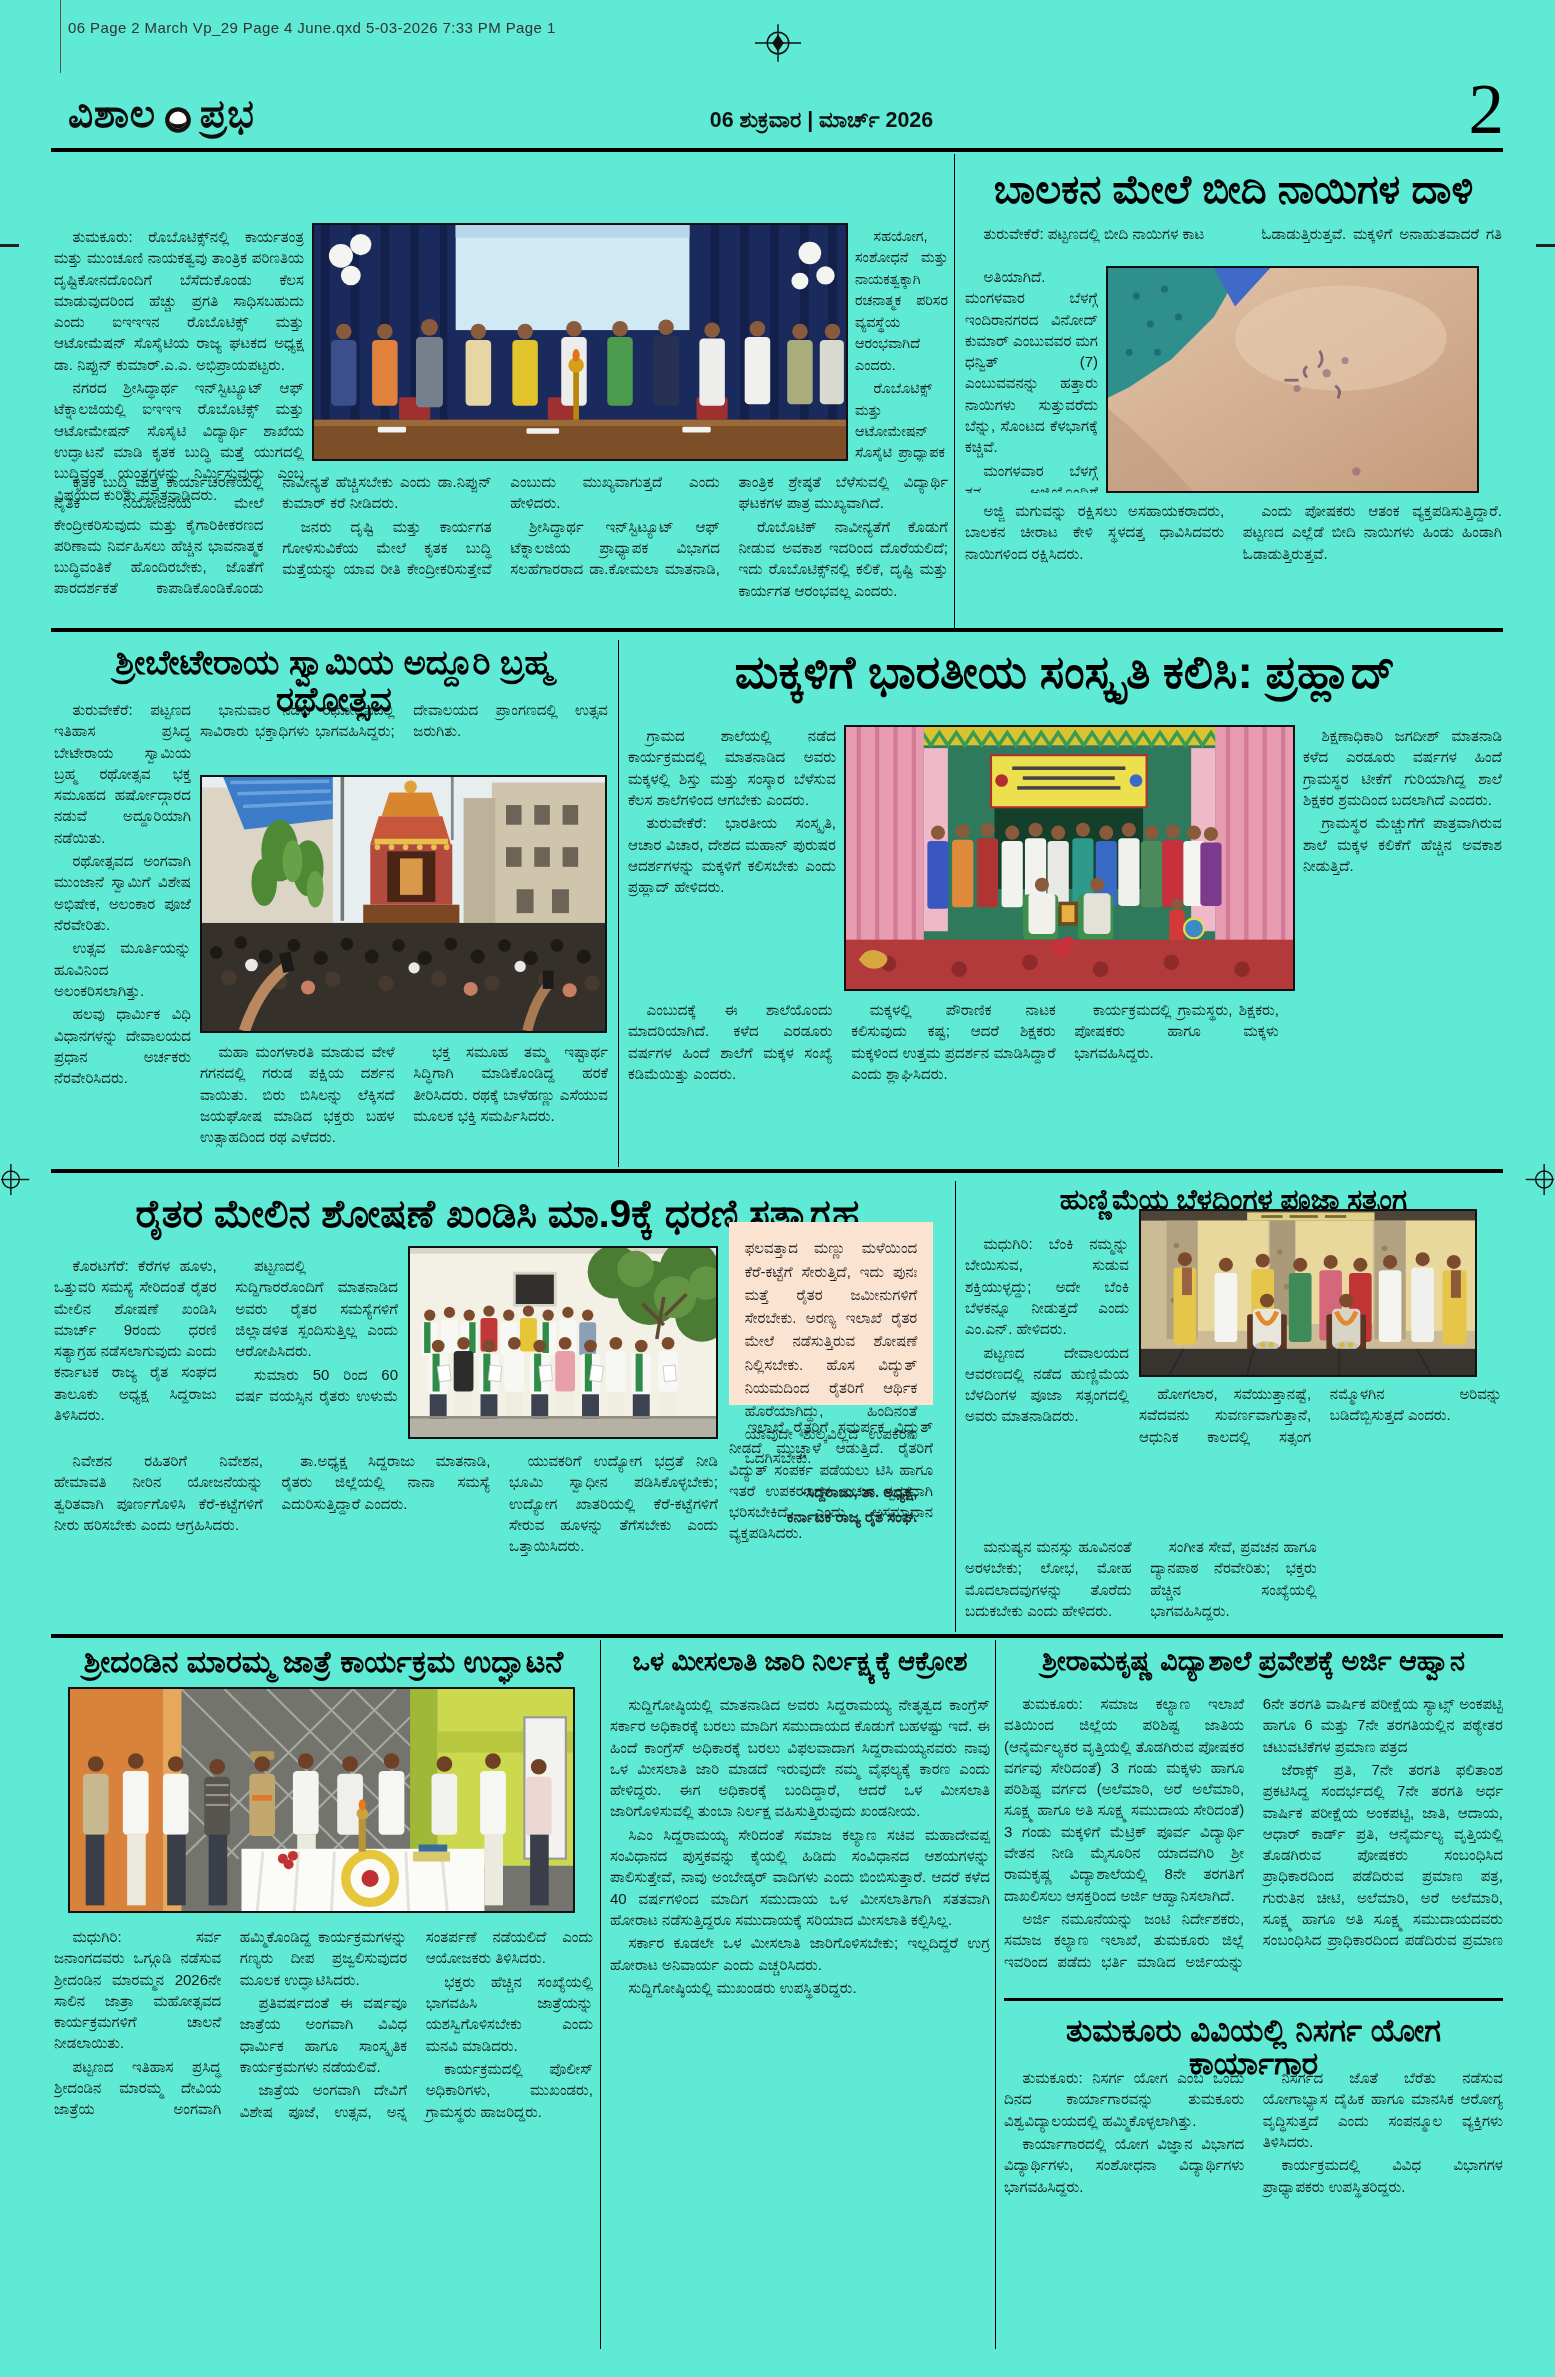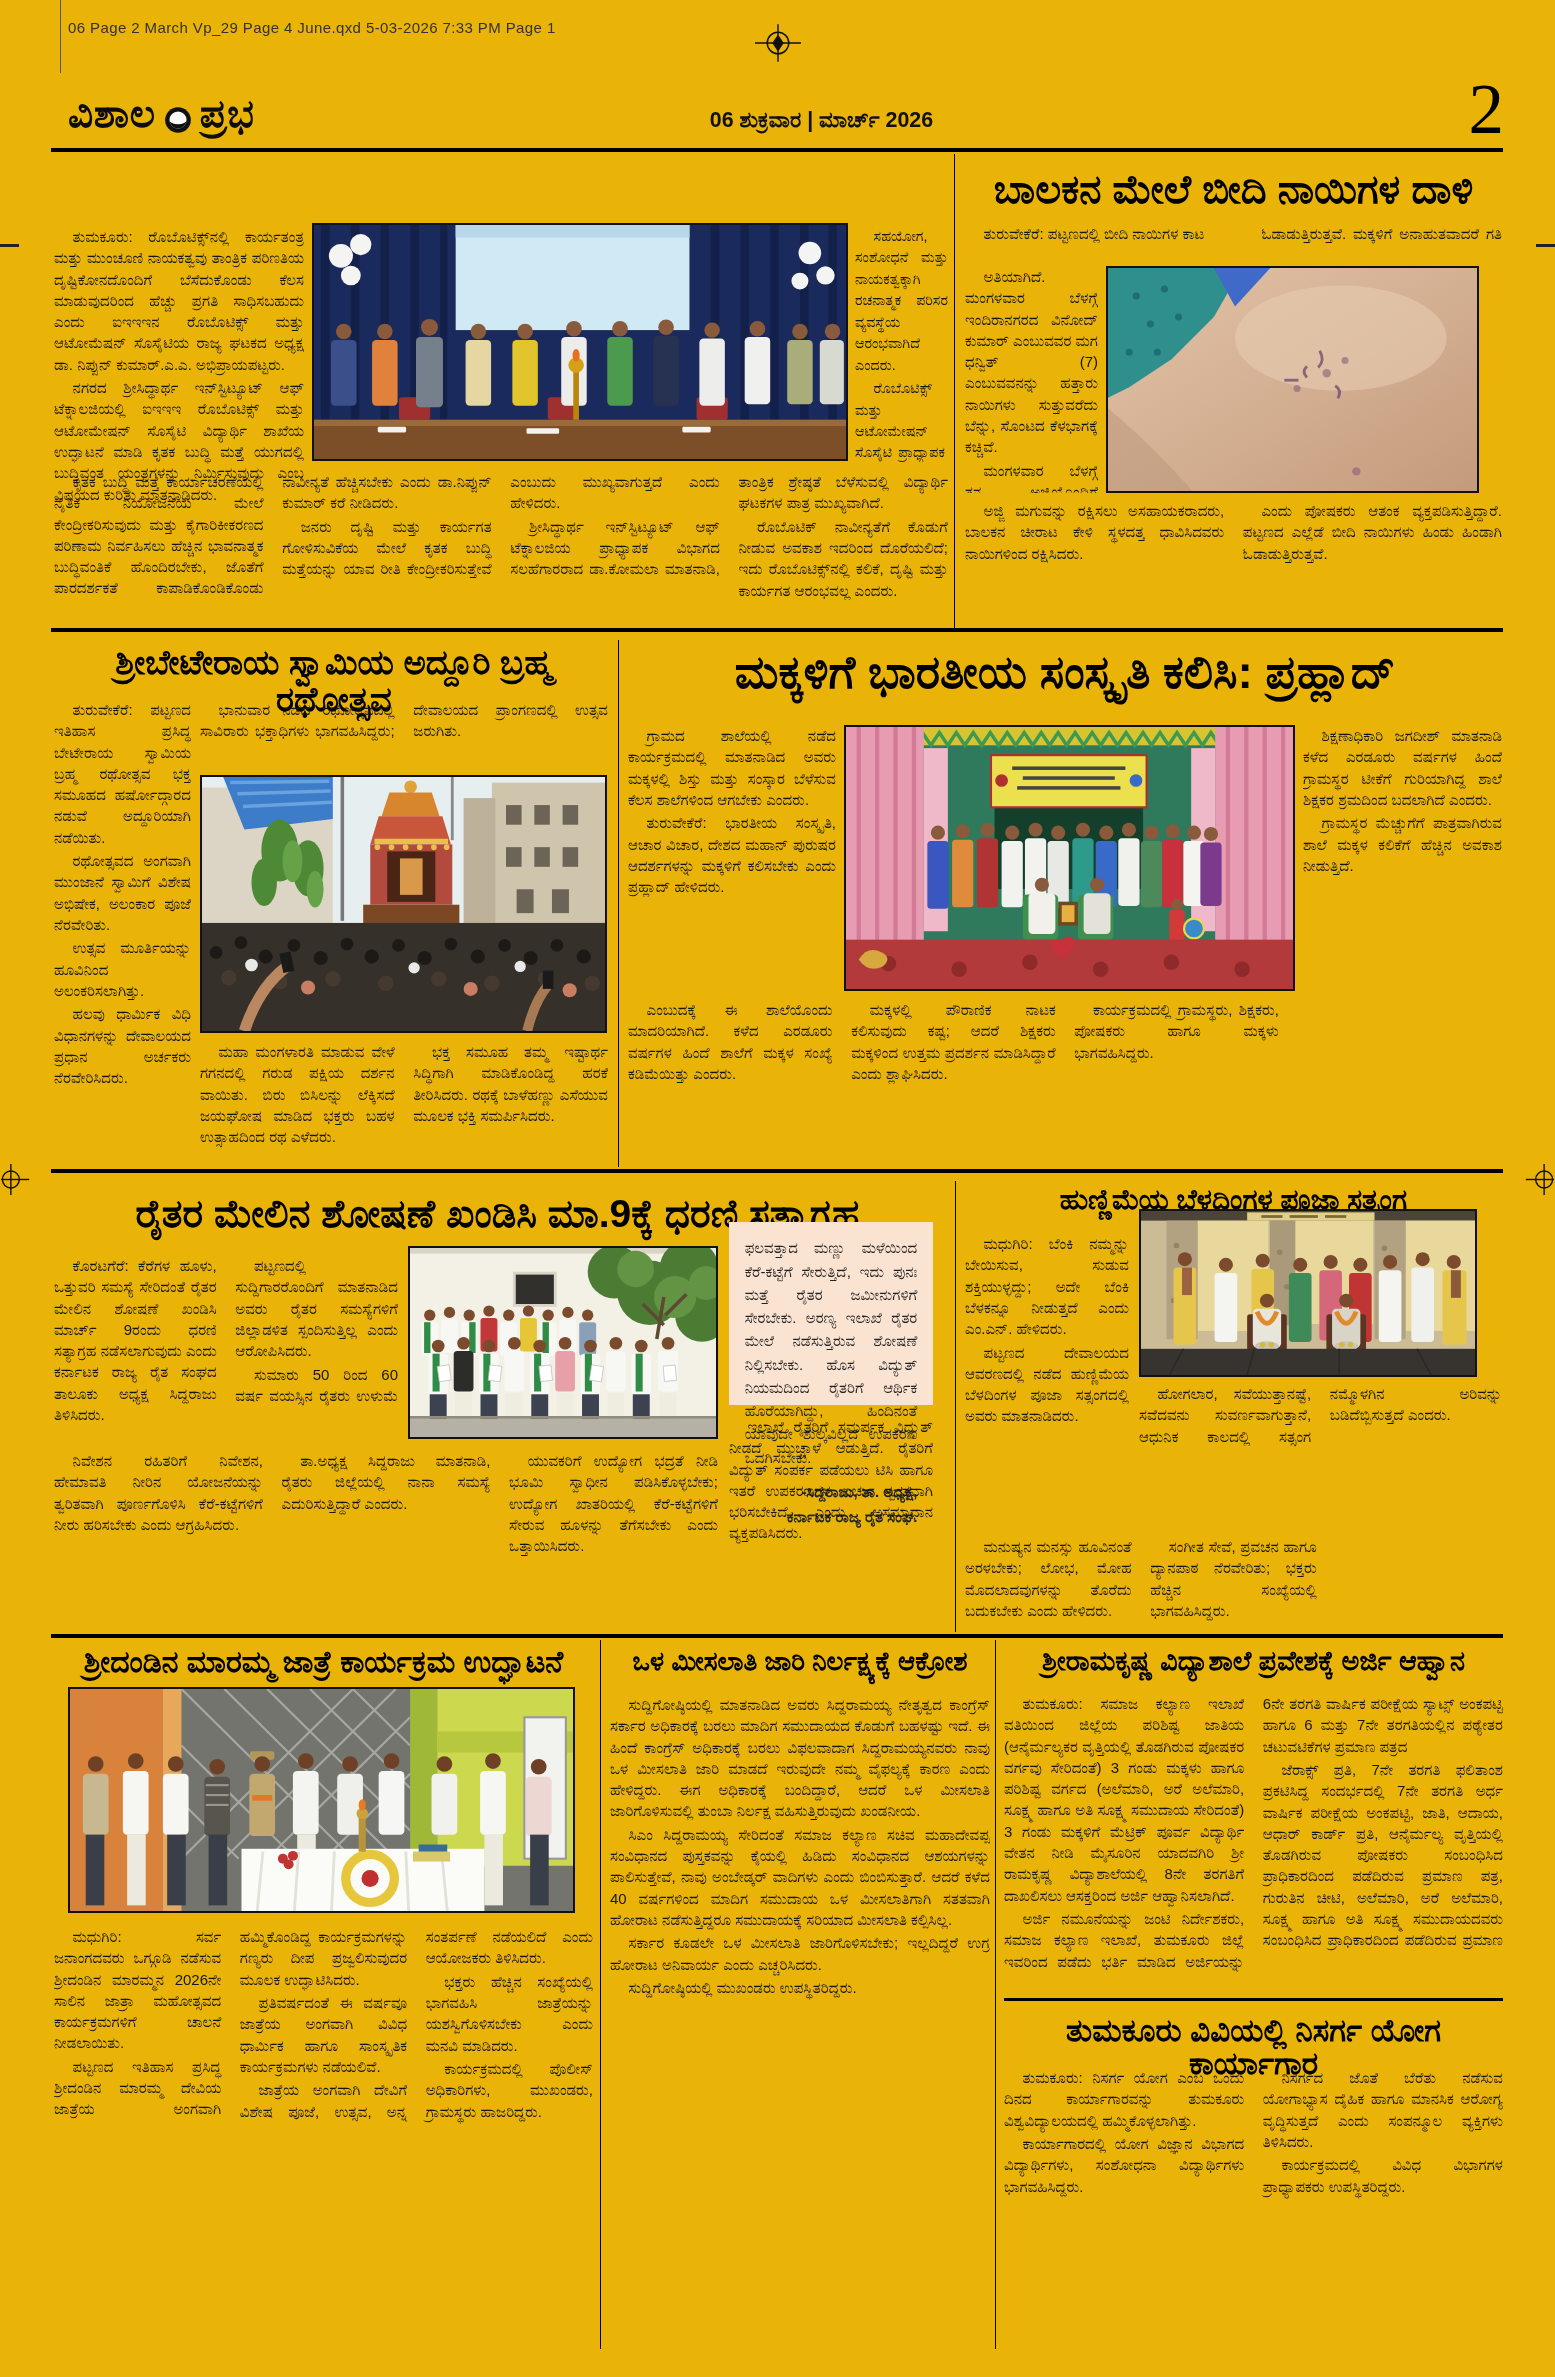--- a/index.html
+++ b/index.html
@@ -1,16 +1,16 @@
 <!DOCTYPE html>
 <html style="font-size:11.4px"><head>
 <meta charset="utf-8">
 <style>
   html,body{margin:0;padding:0;background:#e8e8e8;}
-  .page{position:relative;width:1555px;height:2377px;background:#eab308;margin:0 auto;overflow:hidden;
+  .page{position:relative;width:1555px;height:2377px;background:#5eead4;margin:0 auto;overflow:hidden;
         font-family:"Liberation Sans","DejaVu Sans",sans-serif;color:#151515;}
   .abs{position:absolute;}
   .printline{font-size:15px;color:#333;letter-spacing:0.4px;}
   .masthead-logo{display:flex;align-items:center;gap:7.1px;font-family:"Liberation Serif","DejaVu Serif",serif;
         font-weight:700;font-size:39px;color:#0d0d0d;letter-spacing:0.7px;}
   .edition{width:100%;text-align:center;font-weight:700;font-size:21.4px;color:#111;padding-left:44px;}
   .pagenum{font-family:"Liberation Serif","DejaVu Serif",serif;font-size:71px;line-height:1;color:#000;}
   .hrule{background:#000;}
   .vrule{background:#000;width:1.4px;}
   .headline{font-weight:700;text-align:center;color:#000;line-height:1.08;letter-spacing:0;}

